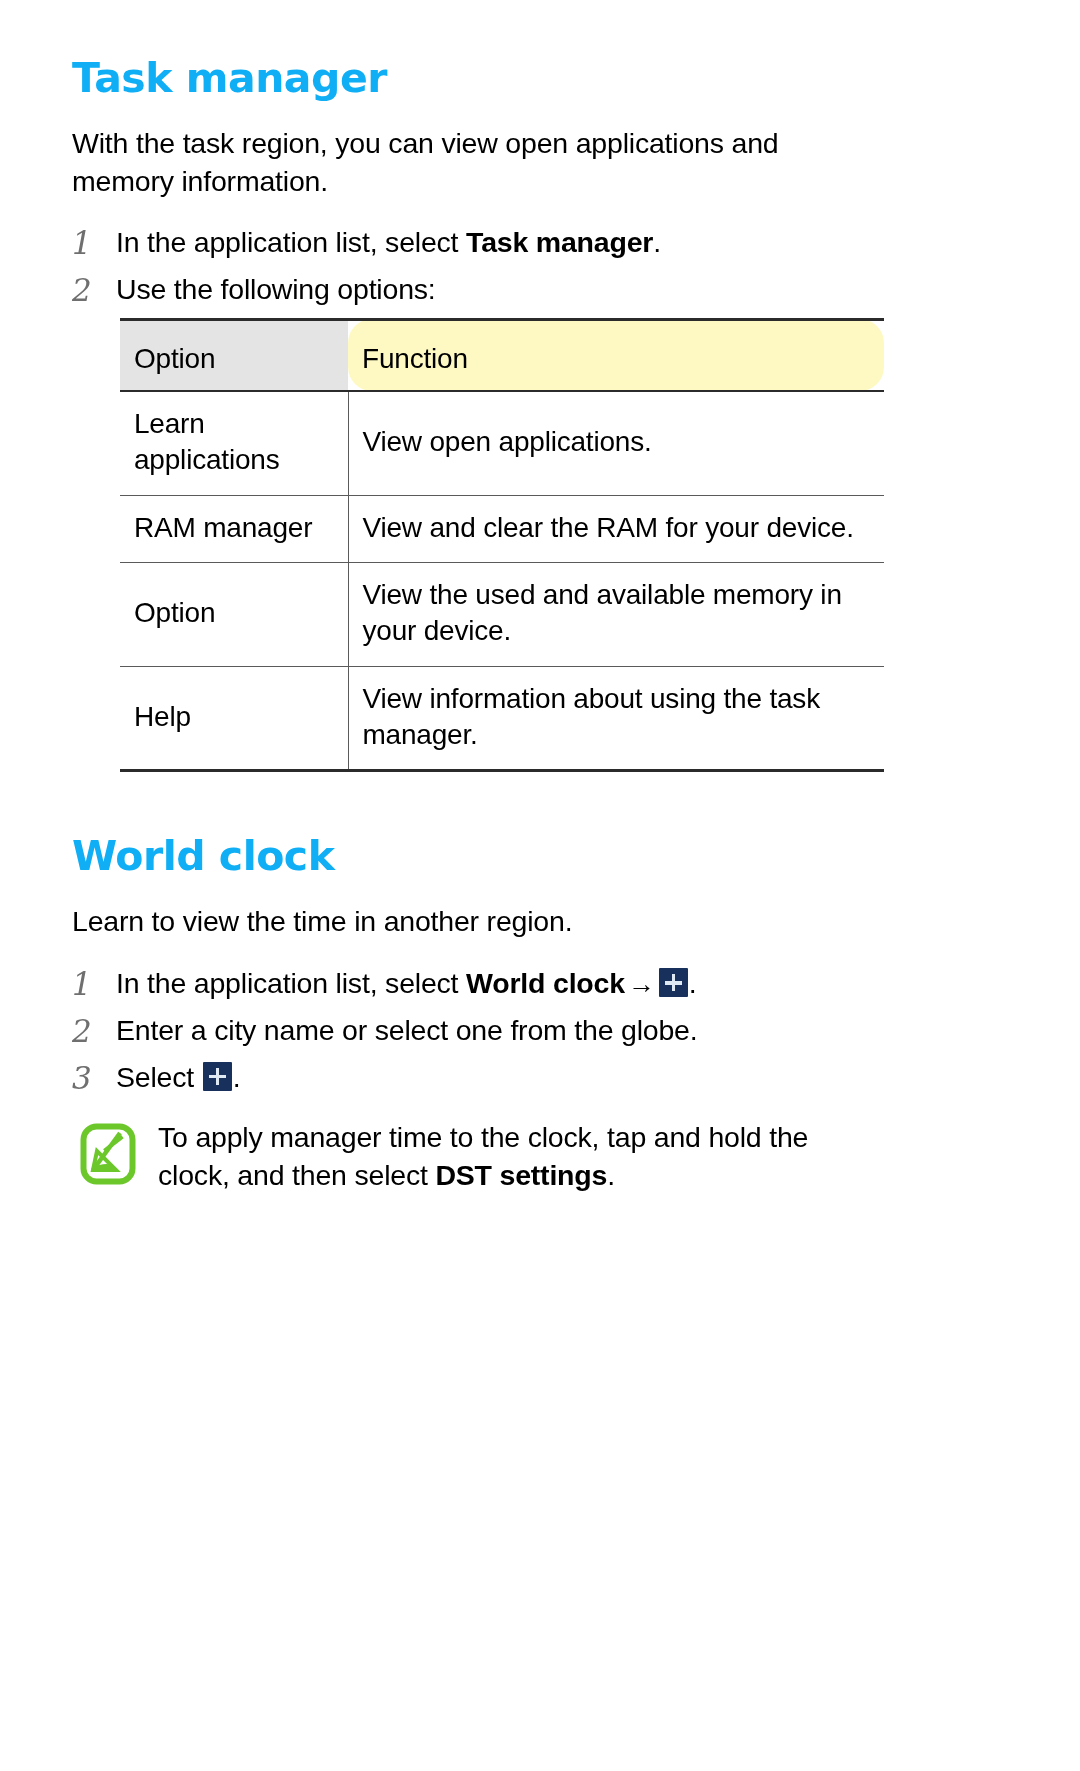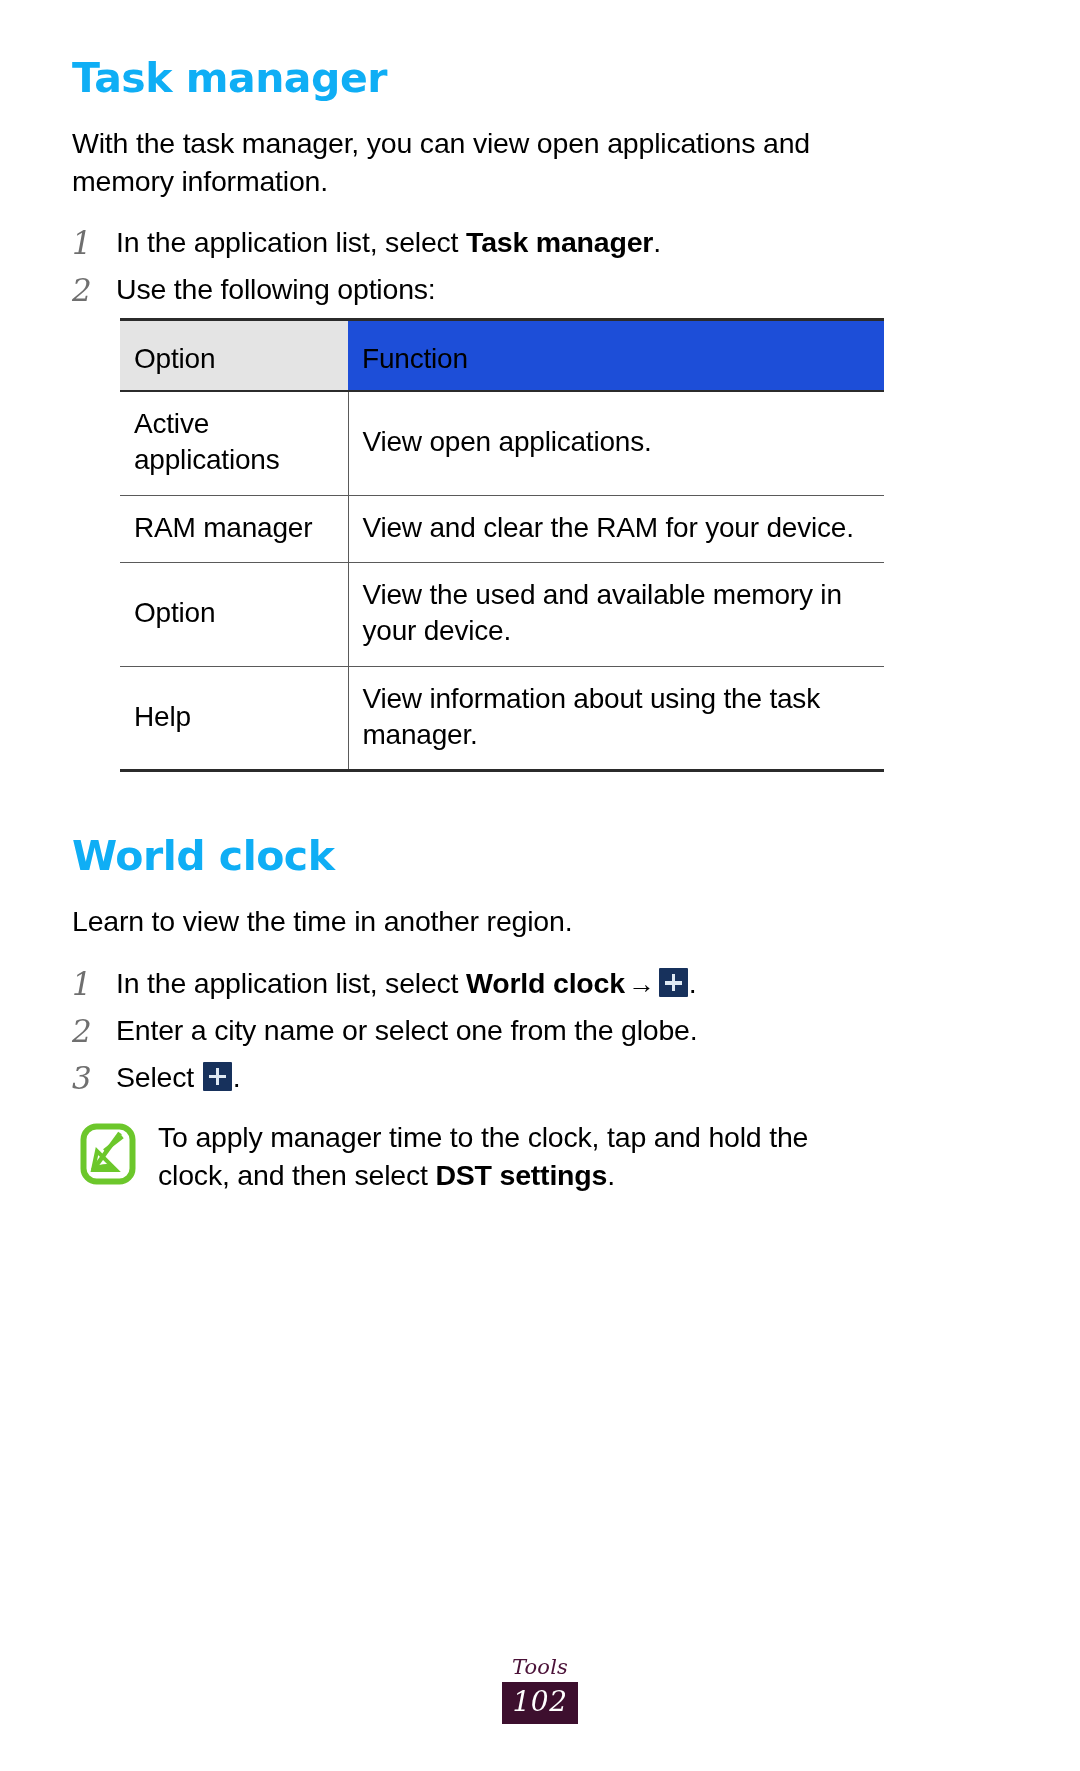--- a/index.html
+++ b/index.html
@@ -113,21 +113,21 @@
   table.opt-table thead th {
     font-weight: normal;
     font-size: 28px;
     text-align: left;
     padding: 22px 0 15px 14px;
     border-top: 3px solid #2b2b2b;
     border-bottom: 2px solid #2b2b2b;
     letter-spacing: -0.2px;
   }
   th.h-option { background: #e4e4e4; }
-  th.h-function { background: #1d4ed8; }
+  th.h-function { background: #fef9c3; border-radius: 24px; }
 
   table.opt-table tbody td {
     font-size: 28px;
     line-height: 1.30;
     vertical-align: middle;
     padding: 14px 12px 16px 14px;
     border-bottom: 1.6px solid #5a5a5a;
     letter-spacing: -0.2px;
   }
   table.opt-table tbody td.col-opt {
@@ -186,21 +186,21 @@
   }
 </style>
 </head>
 <body>
 
 <div class="page">
   <div class="content">
 
     <h1 class="section-title">Task manager</h1>
 
-    <p class="lead">With the task manager, you can view open applications and memory information.</p>
+    <p class="lead">With the task region, you can view open applications and memory information.</p>
 
     <div class="step">
       <div class="step-num">1</div>
       <div class="step-text">
         <span>In the application list, select </span><b>Task manager</b><span>.</span>
       </div>
     </div>
 
     <div class="step">
       <div class="step-num">2</div>
@@ -215,21 +215,21 @@
           <col class="c2">
         </colgroup>
       <thead>
         <tr>
           <th class="h-option">Option</th>
           <th class="h-function">Function</th>
         </tr>
       </thead>
       <tbody>
         <tr>
-          <td class="col-opt">Active applications</td>
+          <td class="col-opt">Learn applications</td>
           <td class="col-fn">View open applications.</td>
         </tr>
         <tr>
           <td class="col-opt">RAM manager</td>
           <td class="col-fn">View and clear the RAM for your device.</td>
         </tr>
         <tr>
           <td class="col-opt">Option</td>
           <td class="col-fn">View the used and available memory in your device.</td>
         </tr>
@@ -267,17 +267,13 @@
           <path d="M13 47 L17 28 L36 47 Z" fill="none" stroke="#6CC72B" stroke-width="4"></path>
           <path d="M22 21 L45 21" stroke="#6CC72B" stroke-width="4" fill="none" transform="rotate(-38 33 21)"></path>
           <path d="M13 47 C20 43 26 42 33 44" stroke="#6CC72B" stroke-width="4" fill="none"></path>
         </svg>
       </div>
       <div class="note-text"><span>To apply manager time to the clock, tap and hold the clock, and then select </span><b>DST settings</b><span>.</span></div>
     </div>
 
   </div>
 
-  <div class="footer">
-    <div class="footer-label">Tools</div>
-    <div class="footer-page">102</div>
-  </div>
 </div>
 
 </body></html>

